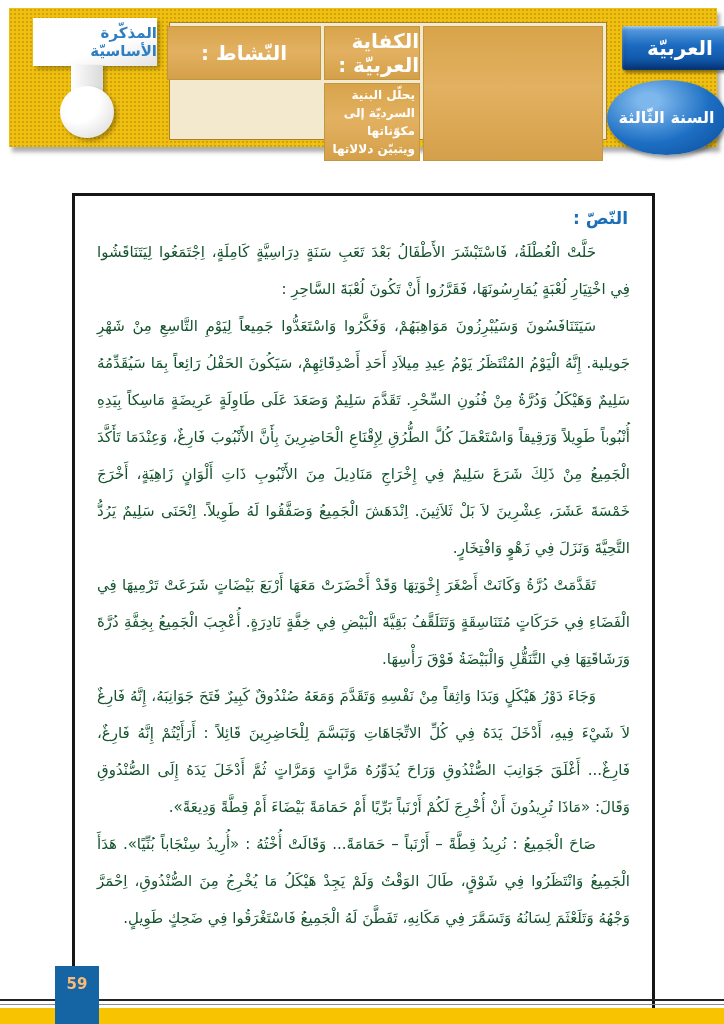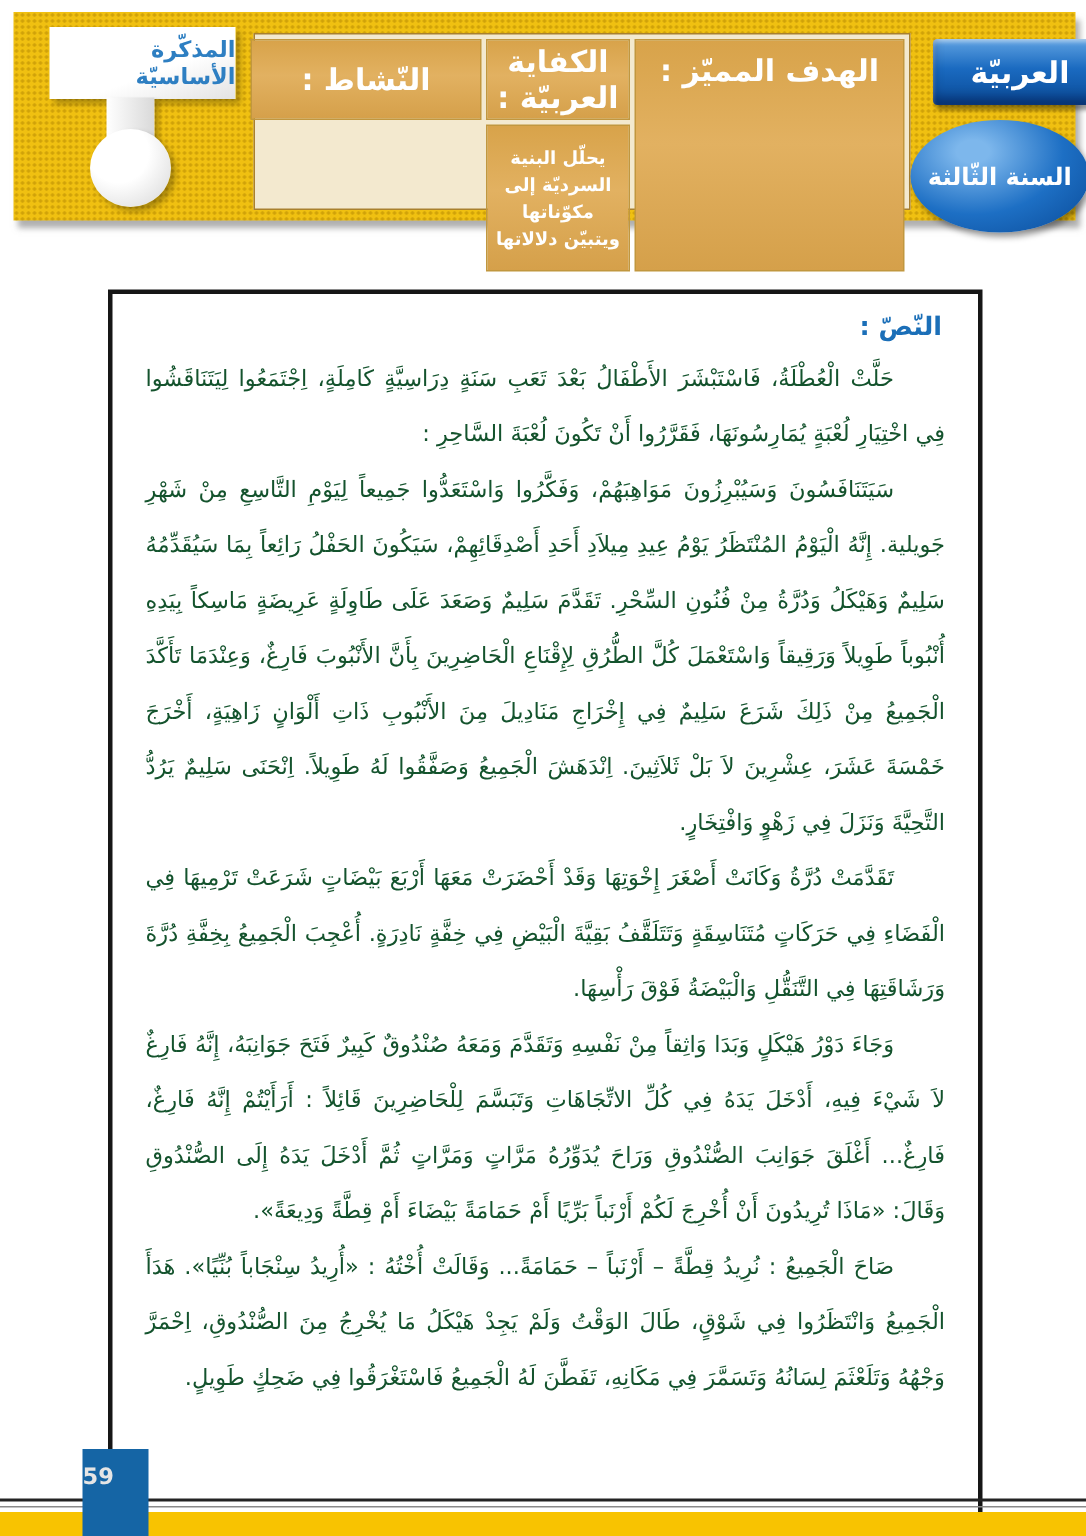--- a/index.html
+++ b/index.html
@@ -40,24 +40,24 @@
     direction:rtl;display:grid;
     grid-template-columns:180px 96px 154px;
     grid-template-rows:54px 1fr;
     gap:3px;background:#f3e9cf;padding:3px;box-sizing:border-box;
     border:1px solid #a8802f;
   }
   .hdr-cell{
     background:linear-gradient(180deg,#d8a34a,#e2b161 45%,#d5a04a);
     border:1px solid #c1973f;
     color:#ffffff;display:flex;align-items:center;justify-content:center;
-    text-align:center;font-weight:bold;
+    text-align:right;font-weight:bold;
   }
   .hdr-label{font-size:20px;}
-  .hdr-value{font-size:12px;line-height:1.5;padding:12px 4px;}
+  .hdr-value{font-size:12px;line-height:1.5;padding:2px 4px;}
   .cell-objective{grid-row:1 / span 2;flex-direction:column;justify-content:space-between;padding:8px 4px 10px;}
   .cell-objective .hdr-label{font-size:20px;}
   .cell-objective .hdr-value{font-size:12px;}
   
   .badge-subject{
     position:absolute;left:613px;top:18px;width:116px;height:44px;border-radius:3px;
     background:linear-gradient(180deg,#5fa2e2,#1a6ac0 45%,#0a4a97);
     box-shadow:2px 3px 3px rgba(0,0,0,.4), inset 0 -5px 7px rgba(0,0,40,.35), inset 0 2px 3px rgba(255,255,255,.5);
     display:flex;align-items:center;justify-content:center;
     color:#fff;font-weight:bold;font-size:20px;
@@ -88,41 +88,40 @@
   
   .footer-rule{
     position:absolute;left:0;top:999px;width:724px;height:3px;
     border-top:2px solid #242424;border-bottom:1px solid #8a8a8a;
   }
   .footer-bar{
     position:absolute;left:0;top:1008px;width:724px;height:16px;background:#f8c301;
   }
   .page-tab{
     position:absolute;left:55px;top:966px;width:44px;height:58px;background:#1565a5;
-    color:#e5e5e5;font-weight:bold;font-size:15px;text-align:left;
+    color:#fdba74;font-weight:bold;font-size:15px;text-align:center;
     padding-top:9px;box-sizing:border-box;z-index:5;
     font-family:"DejaVu Sans","Liberation Sans",sans-serif;
   }
 </style>
 </head>
 <body>
 
 <div class="header-band">
 
   <div class="pin-rect">
     <span>المذكّرة الأساسيّة</span>
   </div>
   <div class="pin-stem"></div>
   <div class="pin-ball"></div>
 
   <div class="hdr-table">
     <div class="hdr-cell hdr-label">الكفاية العربيّة :</div>
     <div class="hdr-cell hdr-label">النّشاط :</div>
     <div class="hdr-cell cell-objective">
-      <div class="hdr-label">الهدف المميّز :</div>
     </div>
     <div class="hdr-cell hdr-value">يحلّل البنية السرديّة إلى مكوّناتها ويتبيّن دلالاتها</div>
   </div>
 
   <div class="badge-subject">العربيّة</div>
   <div class="badge-year">السنة الثّالثة</div>
 </div>
 
 <div class="text-frame">
   <div class="text-label">النّصّ :</div>

